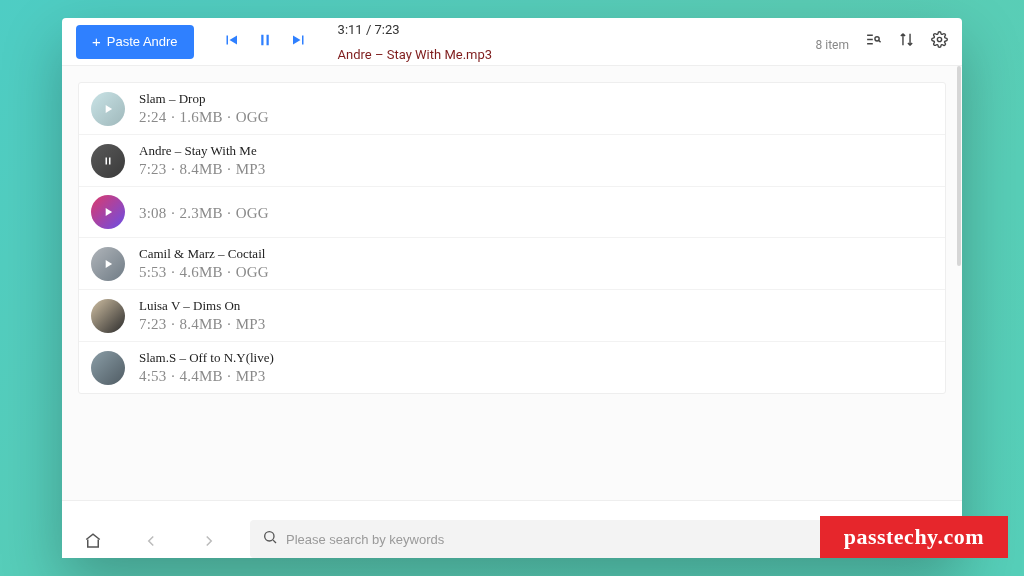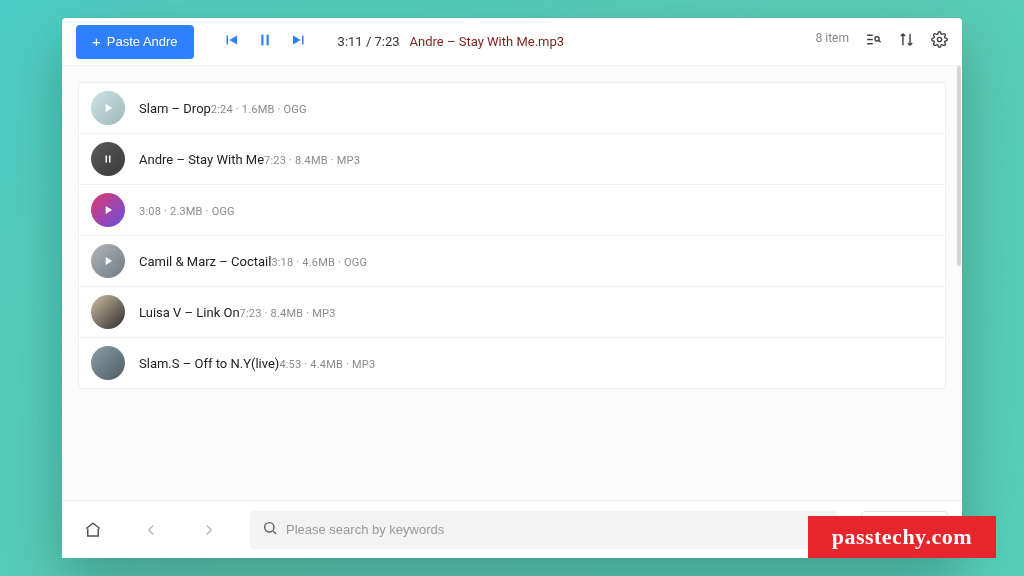--- a/index.html
+++ b/index.html
@@ -28,50 +28,50 @@
   .paste-btn {
     background: #2f80ff; color: #fff;
     border: none; border-radius: 4px;
     height: 34px; padding: 0 16px;
     display: flex; align-items: center; gap: 6px;
     font-size: 13px; cursor: pointer;
   }
   .paste-btn .plus { font-size: 15px; font-weight: 300; }
   .transport { display: flex; align-items: center; gap: 16px; margin-left: 18px; }
   .transport svg { cursor: pointer; }
-  .time-track { display: flex; align-items: baseline; gap: 10px; margin-left: 20px; font-size: 13px; }
+  .time-track { display: flex; align-items: baseline; gap: 10px; margin-left: 20px; font-size: 13px; flex-direction: column; }
   .time { color: #333; }
   .trackname { color: #7f1d1d; }
-  .hdr-right { margin-left: auto; display: flex; align-items: flex-start; gap: 16px; }
+  .hdr-right { margin-left: auto; display: flex; align-items: flex-end; gap: 16px; }
   .item-count { color: #888; font-size: 12px; }
   .hdr-icon { cursor: pointer; color: #444; }
   
   .list-wrap { flex: 1; overflow-y: auto; padding: 16px 16px 4px 16px; background: #fbfbfb; }
   .list-panel { background: #fff; border: 1px solid #eee; border-radius: 3px; }
   .row {
     display: flex; align-items: center;
     padding: 8px 12px;
     border-bottom: 1px solid #f2f2f2;
   }
   .row:last-child { border-bottom: none; }
   .thumb {
     width: 34px; height: 34px; border-radius: 50%;
     background: #ccc;
     display: flex; align-items: center; justify-content: center;
     margin-right: 14px;
   }
   .thumb svg { display: block; }
-  .row-text { display: flex; flex-direction: row; }
+  .row-text { display: flex; flex-direction: column; font-family: Liberation Serif, serif; }
   .row-title { font-size: 13px; color: #222; }
-  .row-meta { font-size: 11px; color: #8a8a8a; margin-top: 2px; letter-spacing: .2px; }
+  .row-meta { font-size: 15px; color: #8a8a8a; margin-top: 2px; letter-spacing: .2px; }
   
   .bottom {
     height: 58px;
     padding: 0 14px;
-    display: flex; align-items: center; gap: 24px;
+    display: flex; align-items: flex-end; gap: 24px;
     border-top: 1px solid #eee;
     background: #fff;
   }
   .nav-btn { width: 34px; height: 34px; display: flex; align-items:center; justify-content:center; cursor:pointer; color:#999; }
   .search-box {
     flex:1; height: 38px;
     background: #f3f3f3; border-radius: 4px;
     display:flex; align-items:center; padding:0 12px;
   }
   .search-box input {
@@ -80,21 +80,21 @@
   }
   .search-box input::placeholder { color:#9a9a9a; }
   .search-btn {
     background:#fff; border:1px solid #e4e4e4; height:38px; padding:0 22px;
     border-radius:4px; font-size:13px; cursor:pointer; color:#333;
   }
   
   .scroll-hint { position:absolute; right:1px; top:48px; width:4px; height:200px; background:#d6d6d6; border-radius:2px; }
   
   .watermark {
-    position:absolute; right:28px; bottom:18px;
+    position:absolute; right:16px; bottom:18px;
     background:#e6262c; color:#fff;
     font-size:22px; font-weight:700;
     padding:8px 24px;
     font-family: Georgia, "Times New Roman", serif;
     letter-spacing: .5px;
   }
 </style>
 </head>
 <body>
 
@@ -197,29 +197,29 @@
         <div class="row">
           <div class="thumb" style="background: linear-gradient(135deg, rgb(176, 181, 186), rgb(111, 123, 133));">
             <span>
               <svg width="14" height="14" viewBox="0 0 24 24" fill="#fff">
                 <path d="M8 5v14l11-7z"></path>
               </svg>
             </span>
           </div>
           <div class="row-text">
             <div class="row-title">Camil &amp; Marz – Coctail</div>
-            <div class="row-meta"><span>3:18</span> · <span>4.6MB</span> · <span>OGG</span></div>
+            <div class="row-meta"><span>5:53</span> · <span>4.6MB</span> · <span>OGG</span></div>
           </div>
         </div>
         <div class="row">
           <div class="thumb" style="background: linear-gradient(135deg, rgb(207, 191, 163), rgb(43, 43, 43));">
             <span></span>
           </div>
           <div class="row-text">
-            <div class="row-title">Luisa V – Link On</div>
+            <div class="row-title">Luisa V – Dims On</div>
             <div class="row-meta"><span>7:23</span> · <span>8.4MB</span> · <span>MP3</span></div>
           </div>
         </div>
         <div class="row">
           <div class="thumb" style="background: linear-gradient(135deg, rgb(139, 158, 167), rgb(79, 91, 99));">
             <span></span>
           </div>
           <div class="row-text">
             <div class="row-title">Slam.S – Off to N.Y(live)</div>
             <div class="row-meta"><span>4:53</span> · <span>4.4MB</span> · <span>MP3</span></div>

